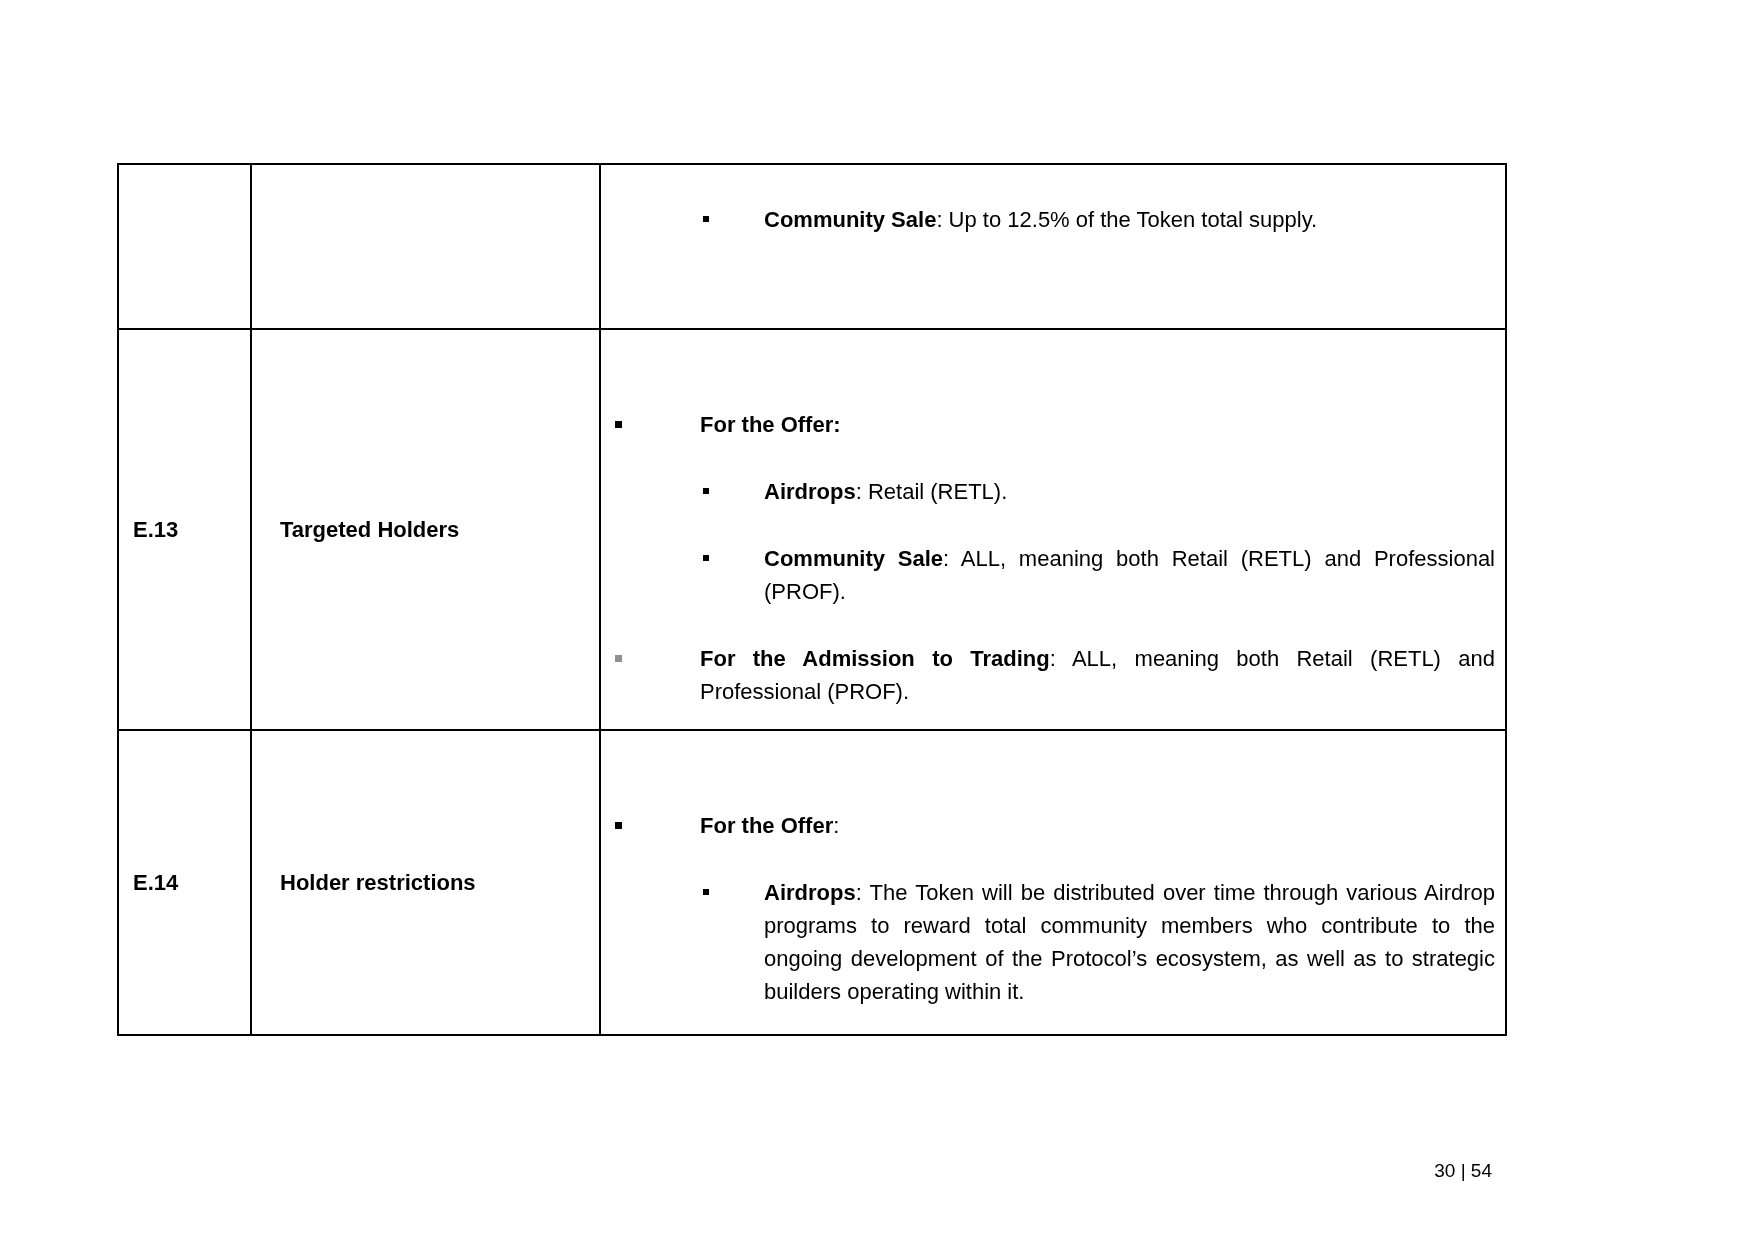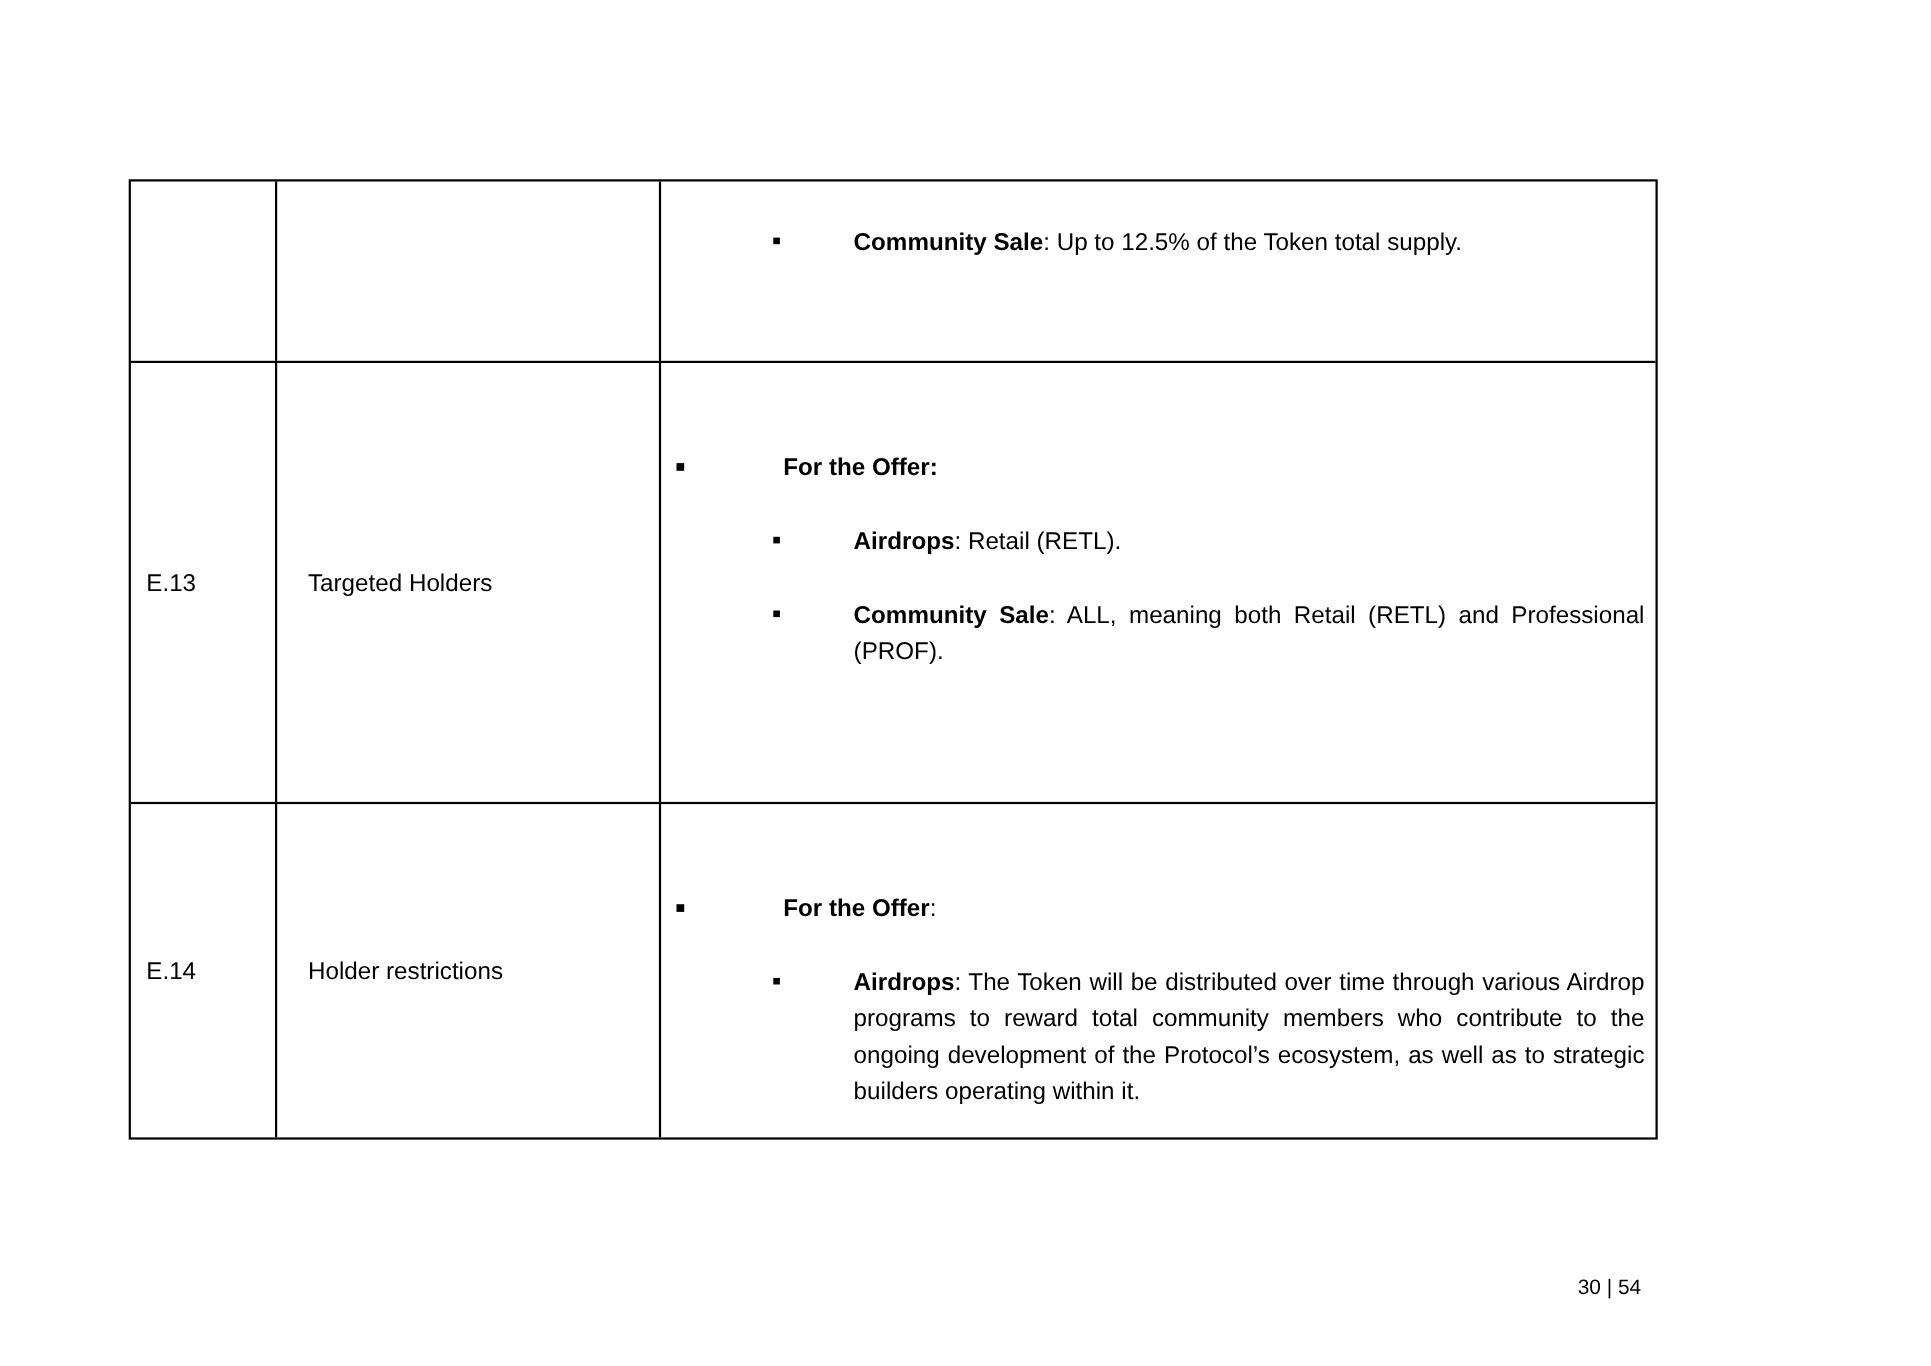--- a/index.html
+++ b/index.html
@@ -17,30 +17,30 @@
     width:1390px;height:873px;
     box-sizing:border-box;
     border:2px solid #000000;
     display:grid;
     grid-template-columns:131px 349px 906px;
     grid-template-rows:163px 401px 305px;
   }
   .cell{box-sizing:border-box;overflow:hidden;}
   .c-id,.c-label{
     display:flex;align-items:center;
-    font-size:22px;line-height:28px;
+    font-size:22px;line-height:28px;font-weight:bold;
   }
   .c-id{padding-left:14px;}
   .c-label{border-left:2px solid #000;padding-left:28px;}
   .c-content{border-left:2px solid #000;padding-right:10px;}
   .r1{border-top:2px solid #000;}
   .row0-content{padding-top:38px;}
   .row1-content{padding-top:78px;}
   .row2-content{padding-top:78px;}
-  .bullet{display:flex;margin-bottom:34px;gap:12px;}
+  .bullet{display:flex;margin-bottom:34px;}
   .row0-content .bullet{margin-bottom:46px;}
   .bullet:last-child{margin-bottom:0;}
   .bullet.lvl1{margin-left:14px;}
   .bullet.lvl2{margin-left:102px;}
   .marker-box{flex:0 0 auto;}
   .lvl1 .marker-box{width:85px;}
   .lvl2 .marker-box{width:61px;}
   .marker{display:block;background:#000;}
   .lvl1 .marker{width:7px;height:7px;margin-top:13px;}
   .lvl2 .marker{width:6px;height:6px;margin-top:13px;}
@@ -90,20 +90,26 @@
             <span class="marker"></span>
           </span>
         <div class="btext"><span class="b">Airdrops</span><span>: Retail (RETL).</span></div>
       </div>
       <div class="bullet lvl2">
         <span class="marker-box">
             <span class="marker"></span>
           </span>
         <div class="btext"><span class="b">Community Sale</span><span>: ALL, meaning both Retail (RETL) and Professional (PROF).</span></div>
       </div>
+      <div class="bullet lvl1 gray-marker">
+        <span class="marker-box">
+            <span class="marker"></span>
+          </span>
+        <div class="btext"><span class="b">For the Admission to Trading</span><span>: ALL, meaning both Retail (RETL) and Professional (PROF).</span></div>
+      </div>
     </div>
 
     <div class="cell c-id r1">E.14</div>
     <div class="cell c-label r1">Holder restrictions</div>
     <div class="cell c-content r1 row2-content">
       <div class="bullet lvl1">
         <span class="marker-box">
             <span class="marker"></span>
           </span>
         <div class="btext"><span class="b">For the Offer</span><span>:</span></div>

